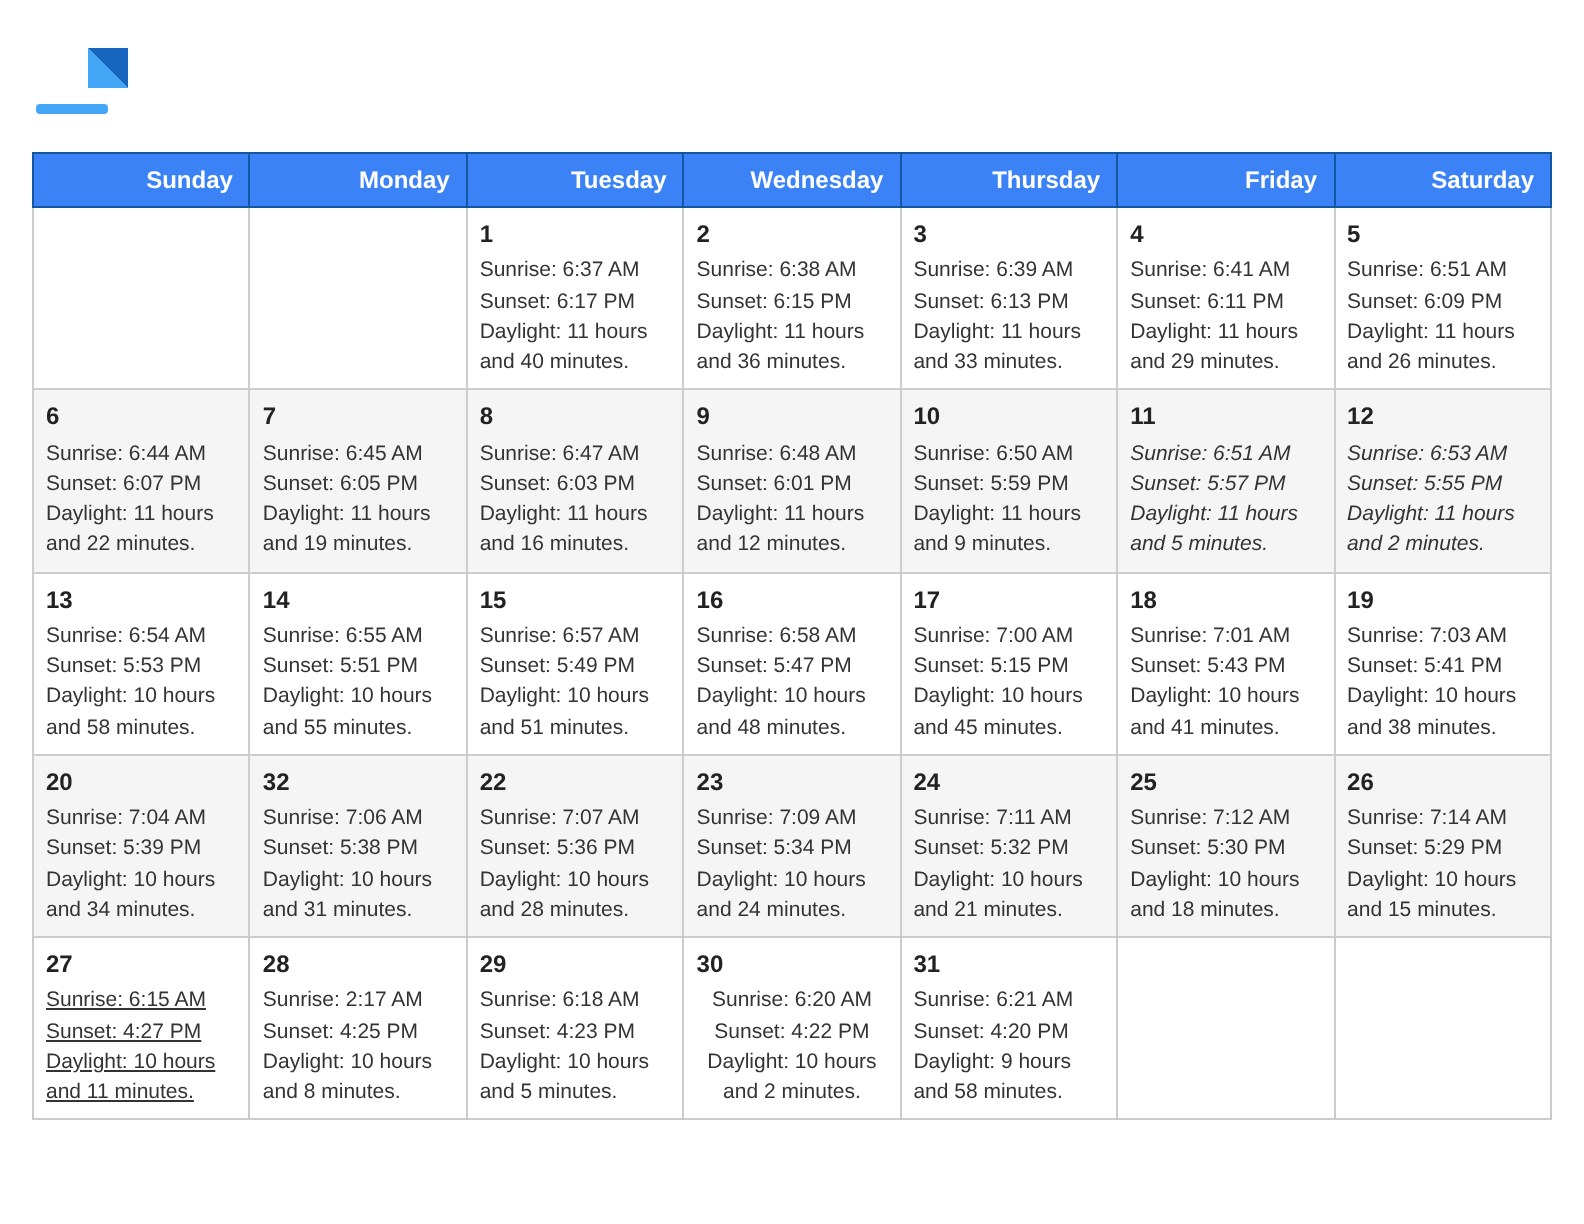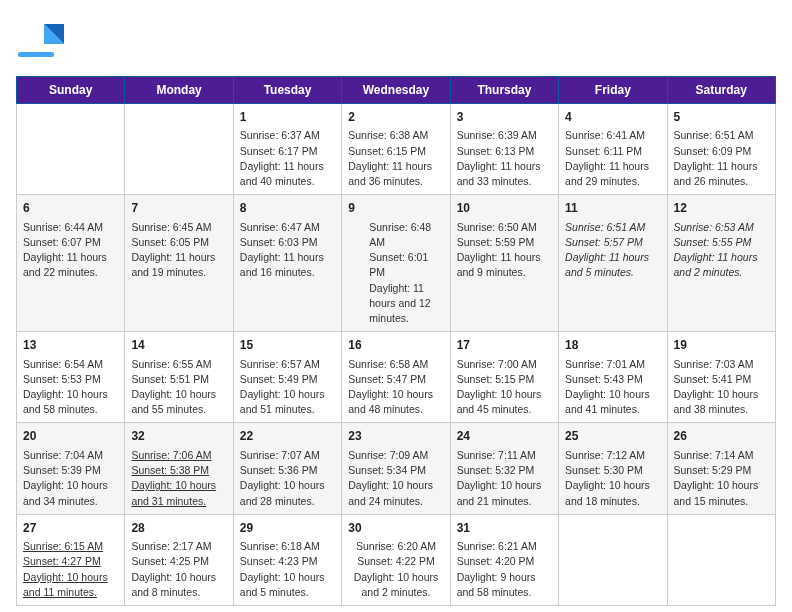--- a/index.html
+++ b/index.html
@@ -28,23 +28,23 @@
       font-size: 15px;
       color: #444;
       margin-top: 2px;
     }
     table {
       width: 100%;
       border-collapse: collapse;
       font-size: 11px;
     }
     thead tr th {
-      background: #4c1d95;
+      background: #3b82f6;
       color: #fff;
-      text-align: center;
+      text-align: right;
       padding: 6px 8px;
       font-size: 12px;
       font-weight: bold;
       border: 1px solid #1255a0;
     }
     tbody tr td {
       border: 1px solid #ccc;
       vertical-align: top;
       padding: 5px 6px;
       min-height: 70px;
@@ -176,21 +176,21 @@
 Daylight: 11 hours and 19 minutes.</div>
         </td>
         <td>
           <span class="day-num">8</span>
           <div class="cell-content" style="white-space: pre-line;">Sunrise: 6:47 AM
 Sunset: 6:03 PM
 Daylight: 11 hours and 16 minutes.</div>
         </td>
         <td>
           <span class="day-num">9</span>
-          <div class="cell-content" style="white-space: pre-line; margin-left: 21px;">Sunrise: 6:48 AM
+          <div class="cell-content" style="white-space: pre-line;">Sunrise: 6:48 AM
 Sunset: 6:01 PM
 Daylight: 11 hours and 12 minutes.</div>
         </td>
         <td>
           <span class="day-num">10</span>
           <div class="cell-content" style="white-space: pre-line;">Sunrise: 6:50 AM
 Sunset: 5:59 PM
 Daylight: 11 hours and 9 minutes.</div>
         </td>
         <td>
@@ -252,21 +252,21 @@
       </tr>
       <tr>
         <td>
           <span class="day-num">20</span>
           <div class="cell-content" style="white-space: pre-line;">Sunrise: 7:04 AM
 Sunset: 5:39 PM
 Daylight: 10 hours and 34 minutes.</div>
         </td>
         <td>
           <span class="day-num">32</span>
-          <div class="cell-content" style="white-space: pre-line; text-decoration: underline;">Sunrise: 7:06 AM
+          <div class="cell-content" style="white-space: pre-line;">Sunrise: 7:06 AM
 Sunset: 5:38 PM
 Daylight: 10 hours and 31 minutes.</div>
         </td>
         <td>
           <span class="day-num">22</span>
           <div class="cell-content" style="white-space: pre-line;">Sunrise: 7:07 AM
 Sunset: 5:36 PM
 Daylight: 10 hours and 28 minutes.</div>
         </td>
         <td>

